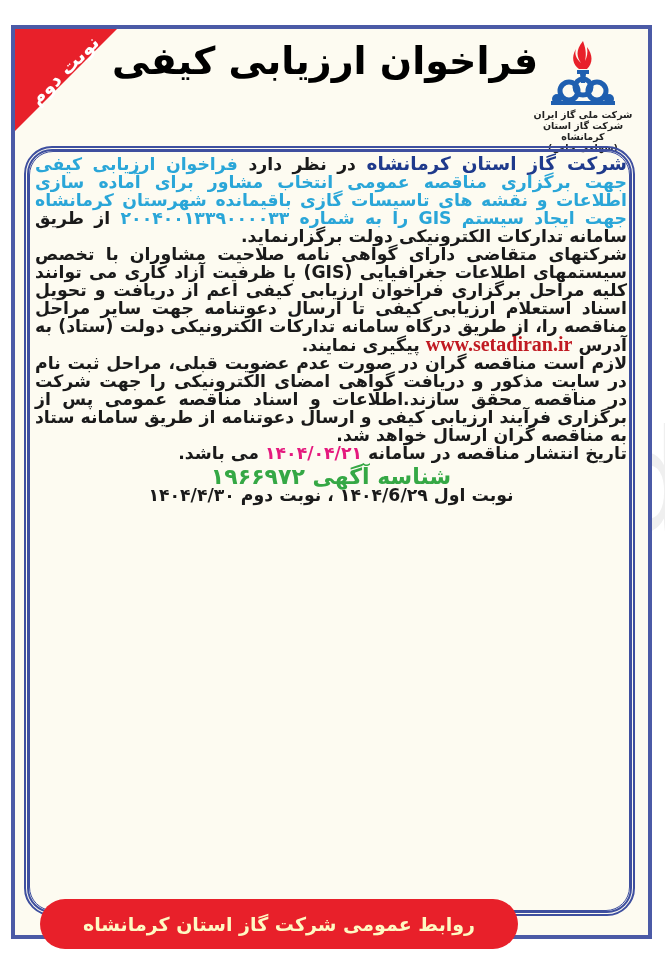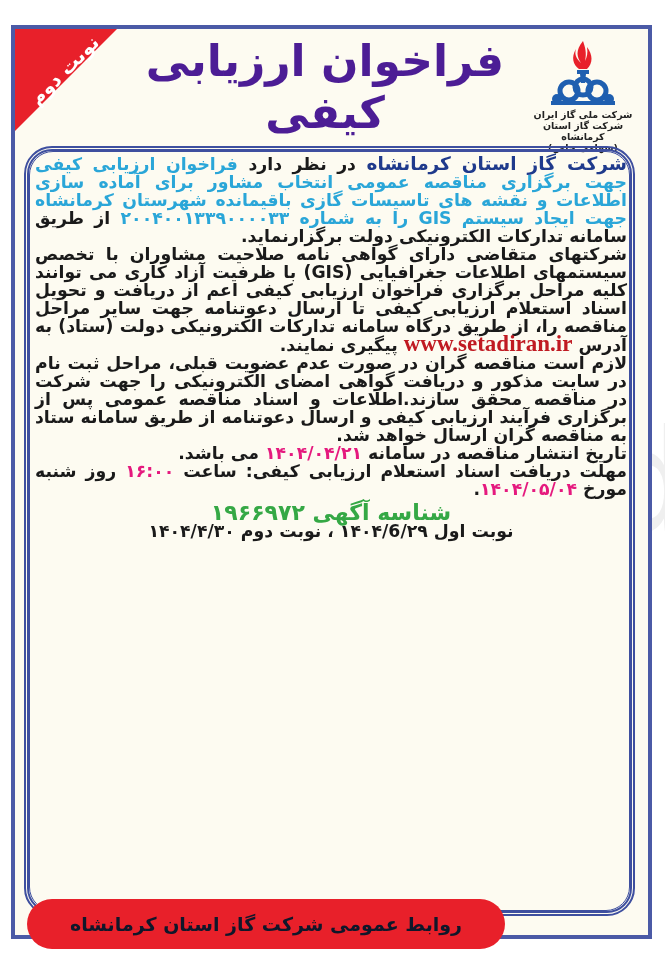--- a/index.html
+++ b/index.html
@@ -20,21 +20,21 @@
     position: absolute; left: 0; top: 0; width: 0; height: 0;
     border-top: 102px solid #e8202a; border-right: 102px solid transparent;
   }
   .corner .txt {
     position: absolute; left: -6px; top: 30px; width: 110px; text-align: center;
     transform: rotate(-45deg); color: #ffffff; font-weight: bold; font-size: 19px;
     direction: rtl;
   }
   .title {
     position: absolute; left: 90px; top: 6px; width: 440px; text-align: center;
-    direction: rtl; color: #4c1d95; font-weight: bold; font-size: 44px; line-height: 52px;
+    direction: rtl; color: #000000; font-weight: bold; font-size: 38px; line-height: 52px;
   }
   .logo {
     position: absolute; right: 10px; top: 8px; width: 110px; text-align: center;
   }
   .logo svg { display: block; margin: 0 auto; }
   .logo .cap {
     direction: rtl; font-size: 9.5px; line-height: 11px; color: #222; font-weight: bold;
   }
   .logo .cap span { display: block; }
   .inner {
@@ -47,27 +47,27 @@
     border: 1.5px solid #3e4f9f; border-radius: 24px; box-sizing: border-box;
   }
   .body {
     position: absolute; left: 20px; top: 126px; width: 592px;
     direction: rtl; text-align: justify; color: #1a1a1a;
     font-weight: bold; font-size: 17.3px; line-height: 18px;
   }
   .body p { margin: 0; }
   .blue { color: #2aa6d8; }
   .navy { color: #1f3a8c; font-size: 18.5px; }
-  .red { color: #c01a22; font-family: "Liberation Serif", serif; font-size: 23px; }
+  .red { color: #c01a22; font-family: "Liberation Serif", serif; font-size: 20px; }
   .mag { color: #e5197e; }
   .center { text-align: center; }
   .green { color: #35a845; font-size: 22px; }
   .pill {
-    position: absolute; left: 12px; top: 870px; width: 478px; height: 50px;
-    background: #e8202a; border-radius: 25px; color: #0f172a; font-weight: bold;
+    position: absolute; left: 25px; top: 870px; width: 478px; height: 50px;
+    background: #e8202a; border-radius: 25px; color: #fef9c3; font-weight: bold;
     font-size: 19px; direction: rtl; text-align: center; line-height: 50px;
   }
   .wm {
     position: absolute; left: 0; top: 380px; width: 665px; height: 240px;
     color: rgba(120,120,120,0.12); font-size: 150px; font-weight: bold;
     font-family: "Liberation Sans", sans-serif; line-height: 200px; pointer-events: none;
     padding-left: 70px; box-sizing: border-box; letter-spacing: -2px;
   }
 </style>
 </head>
@@ -111,21 +111,20 @@
   <div class="body">
     <p><span class="navy">شرکت گاز استان کرمانشاه</span><span> در نظر دارد </span><span class="blue">فراخوان ارزیابی کیفی جهت برگزاری مناقصه عمومی انتخاب مشاور برای آماده سازی اطلاعات و نقشه های تاسیسات گازی باقیمانده شهرستان کرمانشاه جهت ایجاد سیستم GIS را به شماره ۲۰۰۴۰۰۱۳۳۹۰۰۰۰۳۳</span><span> از طریق سامانه تدارکات الکترونیکی دولت برگزارنماید.</span></p>
 
     <p><span>شرکتهای متقاضی دارای گواهی نامه صلاحیت مشاوران با تخصص سیستمهای اطلاعات جغرافیایی (GIS) با ظرفیت آزاد کاری می توانند کلیه مراحل برگزاری فراخوان ارزیابی کیفی اعم از دریافت و تحویل اسناد استعلام ارزیابی کیفی تا ارسال دعوتنامه جهت سایر مراحل مناقصه را، از طریق درگاه سامانه تدارکات الکترونیکی دولت (ستاد) به آدرس </span><span class="red">www.setadiran.ir</span><span> پیگیری نمایند.</span></p>
 
     <p>لازم است مناقصه گران در صورت عدم عضویت قبلی، مراحل ثبت نام در سایت مذکور و دریافت گواهی امضای الکترونیکی را جهت شرکت در مناقصه محقق سازند.اطلاعات و اسناد مناقصه عمومی پس از برگزاری فرآیند ارزیابی کیفی و ارسال دعوتنامه از طریق سامانه ستاد به مناقصه گران ارسال خواهد شد.</p>
 
 
     <p><span>تاریخ انتشار مناقصه در سامانه </span><span class="mag">۱۴۰۴/۰۴/۲۱</span><span> می باشد.</span></p>
 
-    <p><span>مهلت دریافت اسناد استعلام ارزیابی کیفی: ساعت </span><span class="mag">۱۶:۰۰</span><span> روز شنبه مورخ </span><span class="mag">۱۴۰۴/۰۵/۰۴</span><span>.</span></p>
 
 
     <p class="center green" style="margin-top:6px;"><span>شناسه آگهی </span><span>۱۹۶۶۹۷۲</span></p>
 
     <p class="center">نوبت اول ۱۴۰۴/6/۲۹ ، نوبت دوم ۱۴۰۴/۴/۳۰</p>
   </div>
 
   <div class="pill">روابط عمومی شرکت گاز استان کرمانشاه</div>
 </div>
 

